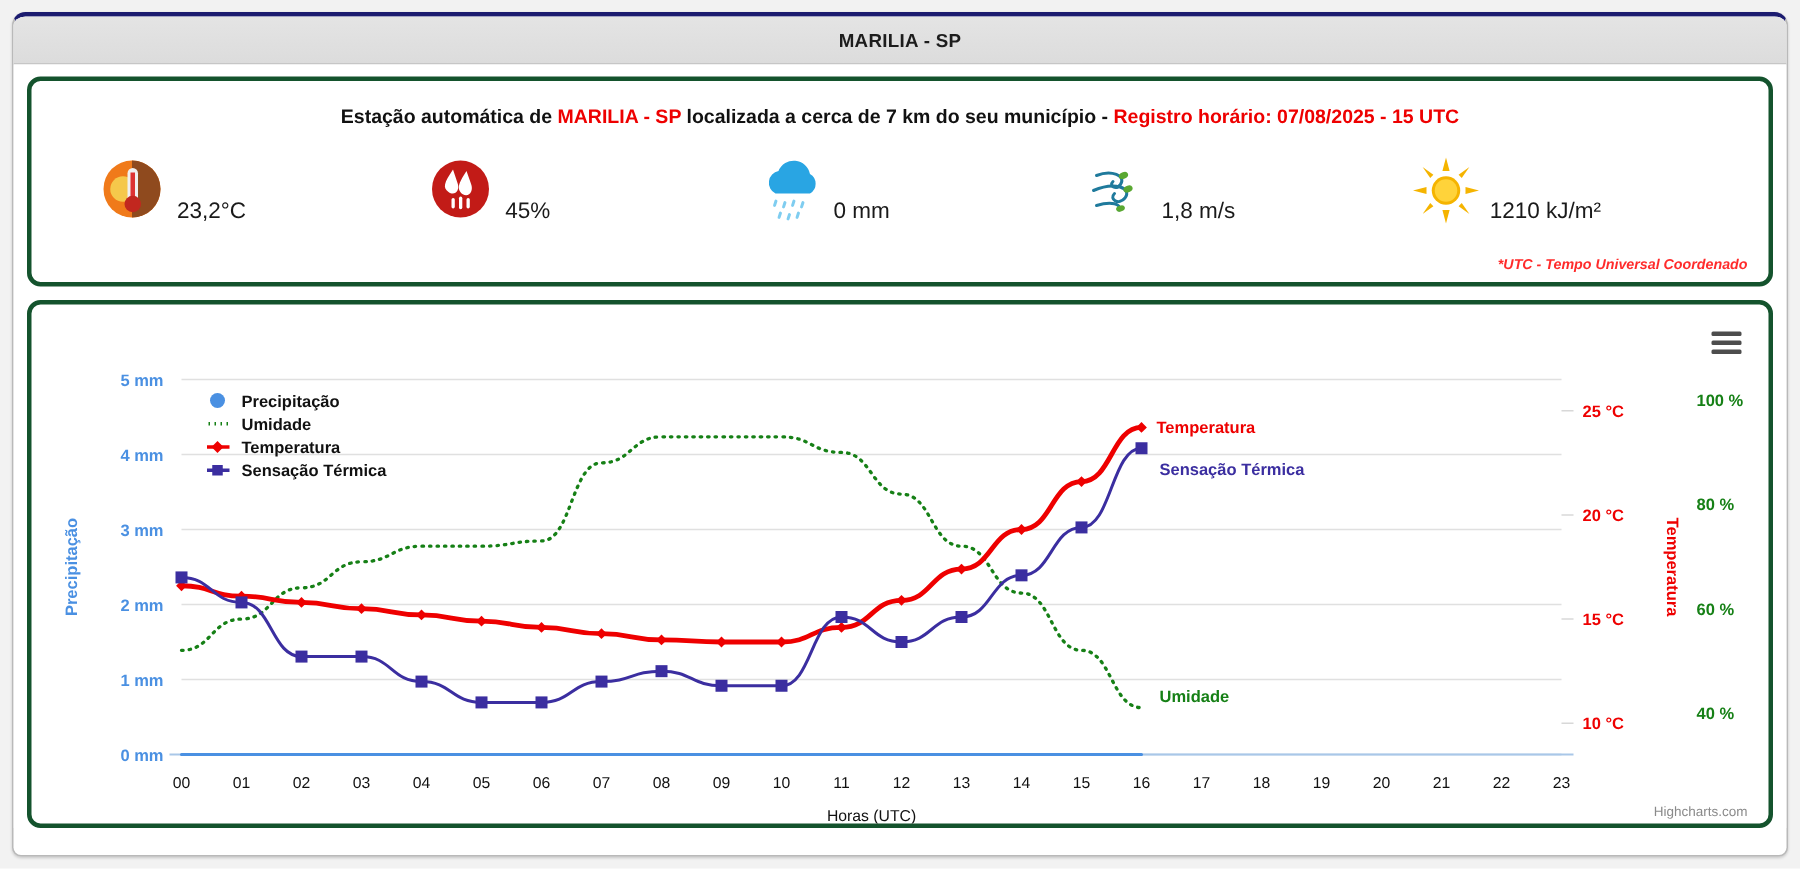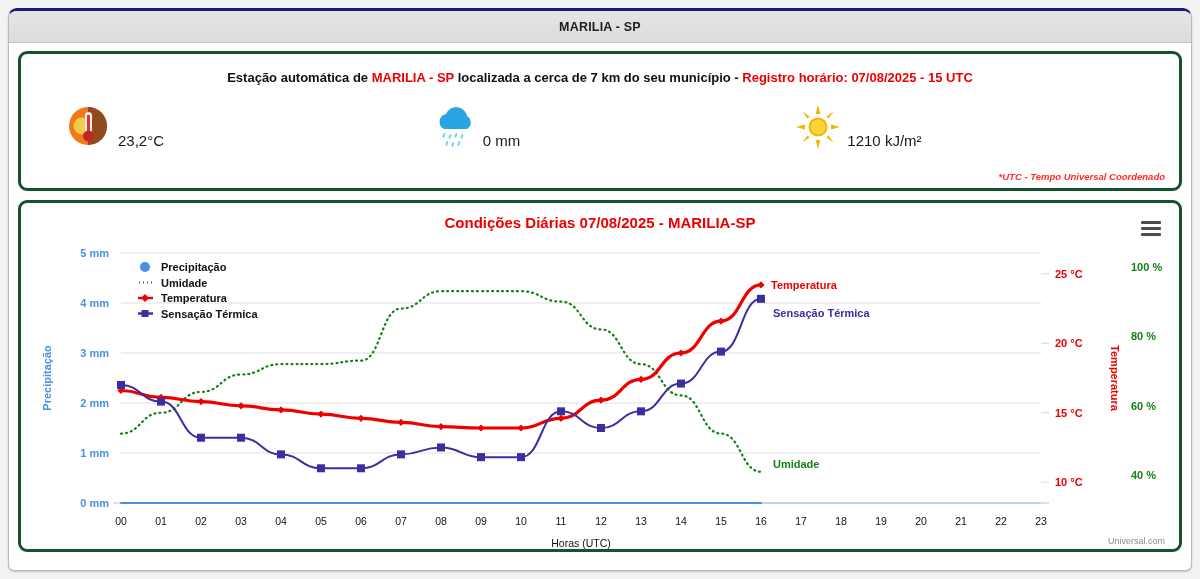--- a/index.html
+++ b/index.html
@@ -113,39 +113,67 @@
               <path d="M23 4 A19 19 0 0 1 23 42 Z" fill="#8f4a1e"></path>
               <circle cx="17" cy="23" r="8.5" fill="#f5c84b"></circle>
               <rect x="20" y="9" width="7" height="23" rx="3.5" fill="#f0f0f0"></rect>
               <rect x="22" y="12" width="3" height="19" fill="#d33"></rect>
               <circle cx="23.5" cy="33" r="5.5" fill="#c2271f"></circle>
             </svg>
           </span>
           <span class="val">23,2°C</span>
         </div>
 
+        <div class="metric">
+          <span class="ico">
+            <svg width="46" height="46" viewBox="0 0 46 46">
+              <circle cx="23" cy="23" r="19" fill="#c21b17"></circle>
+              <path d="M18 10 C12 19 11 22 15 25 C19 28 23 24 21 19 Z" fill="#fff"></path>
+              <path d="M27 11 C21 20 20.5 23.5 24.5 26.5 C28.5 29 32 24.5 30 19.5 Z" fill="#fff"></path>
+              <rect x="17" y="29" width="2.2" height="7" rx="1.1" fill="#fff"></rect>
+              <rect x="22" y="28" width="2.2" height="8.5" rx="1.1" fill="#fff"></rect>
+              <rect x="27" y="29" width="2.2" height="7" rx="1.1" fill="#fff"></rect>
+            </svg>
+          </span>
+          <span class="val">45%</span>
+        </div>
 
         <div class="metric">
           <span class="ico">
             <svg width="50" height="50" viewBox="0 0 50 50">
               <path d="M14 26 A8 8 0 0 1 16 11 A11 11 0 0 1 37 13 A7.5 7.5 0 0 1 37 26 Z" fill="#29a5e3"></path>
               <g fill="#7fcdf0">
                 <rect x="13" y="30" width="2" height="5" rx="1" transform="rotate(18 14 32)"></rect>
                 <rect x="19" y="31" width="2" height="5" rx="1" transform="rotate(18 20 33)"></rect>
                 <rect x="25" y="30" width="2" height="5" rx="1" transform="rotate(18 26 32)"></rect>
                 <rect x="31" y="31" width="2" height="5" rx="1" transform="rotate(18 32 33)"></rect>
                 <rect x="16" y="38" width="2" height="5" rx="1" transform="rotate(18 17 40)"></rect>
                 <rect x="22" y="39" width="2" height="5" rx="1" transform="rotate(18 23 41)"></rect>
                 <rect x="28" y="38" width="2" height="5" rx="1" transform="rotate(18 29 40)"></rect>
               </g>
             </svg>
           </span>
           <span class="val">0 mm</span>
         </div>
 
+        <div class="metric">
+          <span class="ico">
+            <svg width="46" height="46" viewBox="0 0 46 46">
+              <g fill="none" stroke="#1f7a9c" stroke-width="2" stroke-linecap="round">
+                <path d="M10 14 C20 10 30 14 26 20 C23 24 18 21 21 18"></path>
+                <path d="M8 24 C22 18 34 22 29 29 C25 34 18 30 22 26"></path>
+                <path d="M10 34 C20 31 27 33 25 37"></path>
+              </g>
+              <ellipse cx="28" cy="14" rx="3.2" ry="2.2" fill="#5aa832" transform="rotate(-25 28 14)"></ellipse>
+              <ellipse cx="31" cy="23" rx="3.2" ry="2.2" fill="#5aa832" transform="rotate(-25 31 23)"></ellipse>
+              <ellipse cx="26" cy="36" rx="3" ry="2" fill="#5aa832" transform="rotate(-20 26 36)"></ellipse>
+            </svg>
+          </span>
+          <span class="val">1,8 m/s</span>
+        </div>
 
         <div class="metric">
           <span class="ico">
             <svg width="48" height="48" viewBox="0 0 48 48">
               <g fill="#f5b400">
                 <circle cx="24" cy="24" r="9.5"></circle>
                 <g>
                   <polygon points="24,2 26.4,11 21.6,11"></polygon>
                   <polygon points="24,46 26.4,37 21.6,37"></polygon>
                   <polygon points="2,24 11,21.6 11,26.4"></polygon>
@@ -163,21 +191,20 @@
         </div>
 
 
       </div>
 
       <div class="utc-note">*UTC - Tempo Universal Coordenado</div>
     </div>
 
     <div class="panel chart-panel">
 
-      <div class="chart-title">Condições Diárias 07/08/2025 - MARILIA-SP</div>
 
       <div class="burger">
         <i></i>
           <i></i>
           <i></i>
       </div>
 
       <div class="plot-wrap">
         <svg class="svgchart" width="1164" height="318" viewBox="0 0 1164 318">
           <g id="chart-render">
@@ -282,17 +309,17 @@
               <line x1="117" y1="63" x2="132" y2="63" stroke="#ee0000" stroke-width="2.4"></line>
               <polygon points="124,59 128,63 124,67 120,63" fill="#ee0000"></polygon>
               <text x="140" y="67" class="legend-txt">Temperatura</text>
               <line x1="117" y1="78.5" x2="132" y2="78.5" stroke="#3b2ea0" stroke-width="2.4"></line>
               <rect x="120.5" y="75" width="7" height="7" fill="#3b2ea0"></rect>
               <text x="140" y="82.5" class="legend-txt">Sensação Térmica</text>
             </g>
         </svg>
       </div>
 
-      <div class="hchost">Universal.com</div>
+      <div class="hchost">Highcharts.com</div>
     </div>
 
   </div>
 </div>
 
 </body></html>

